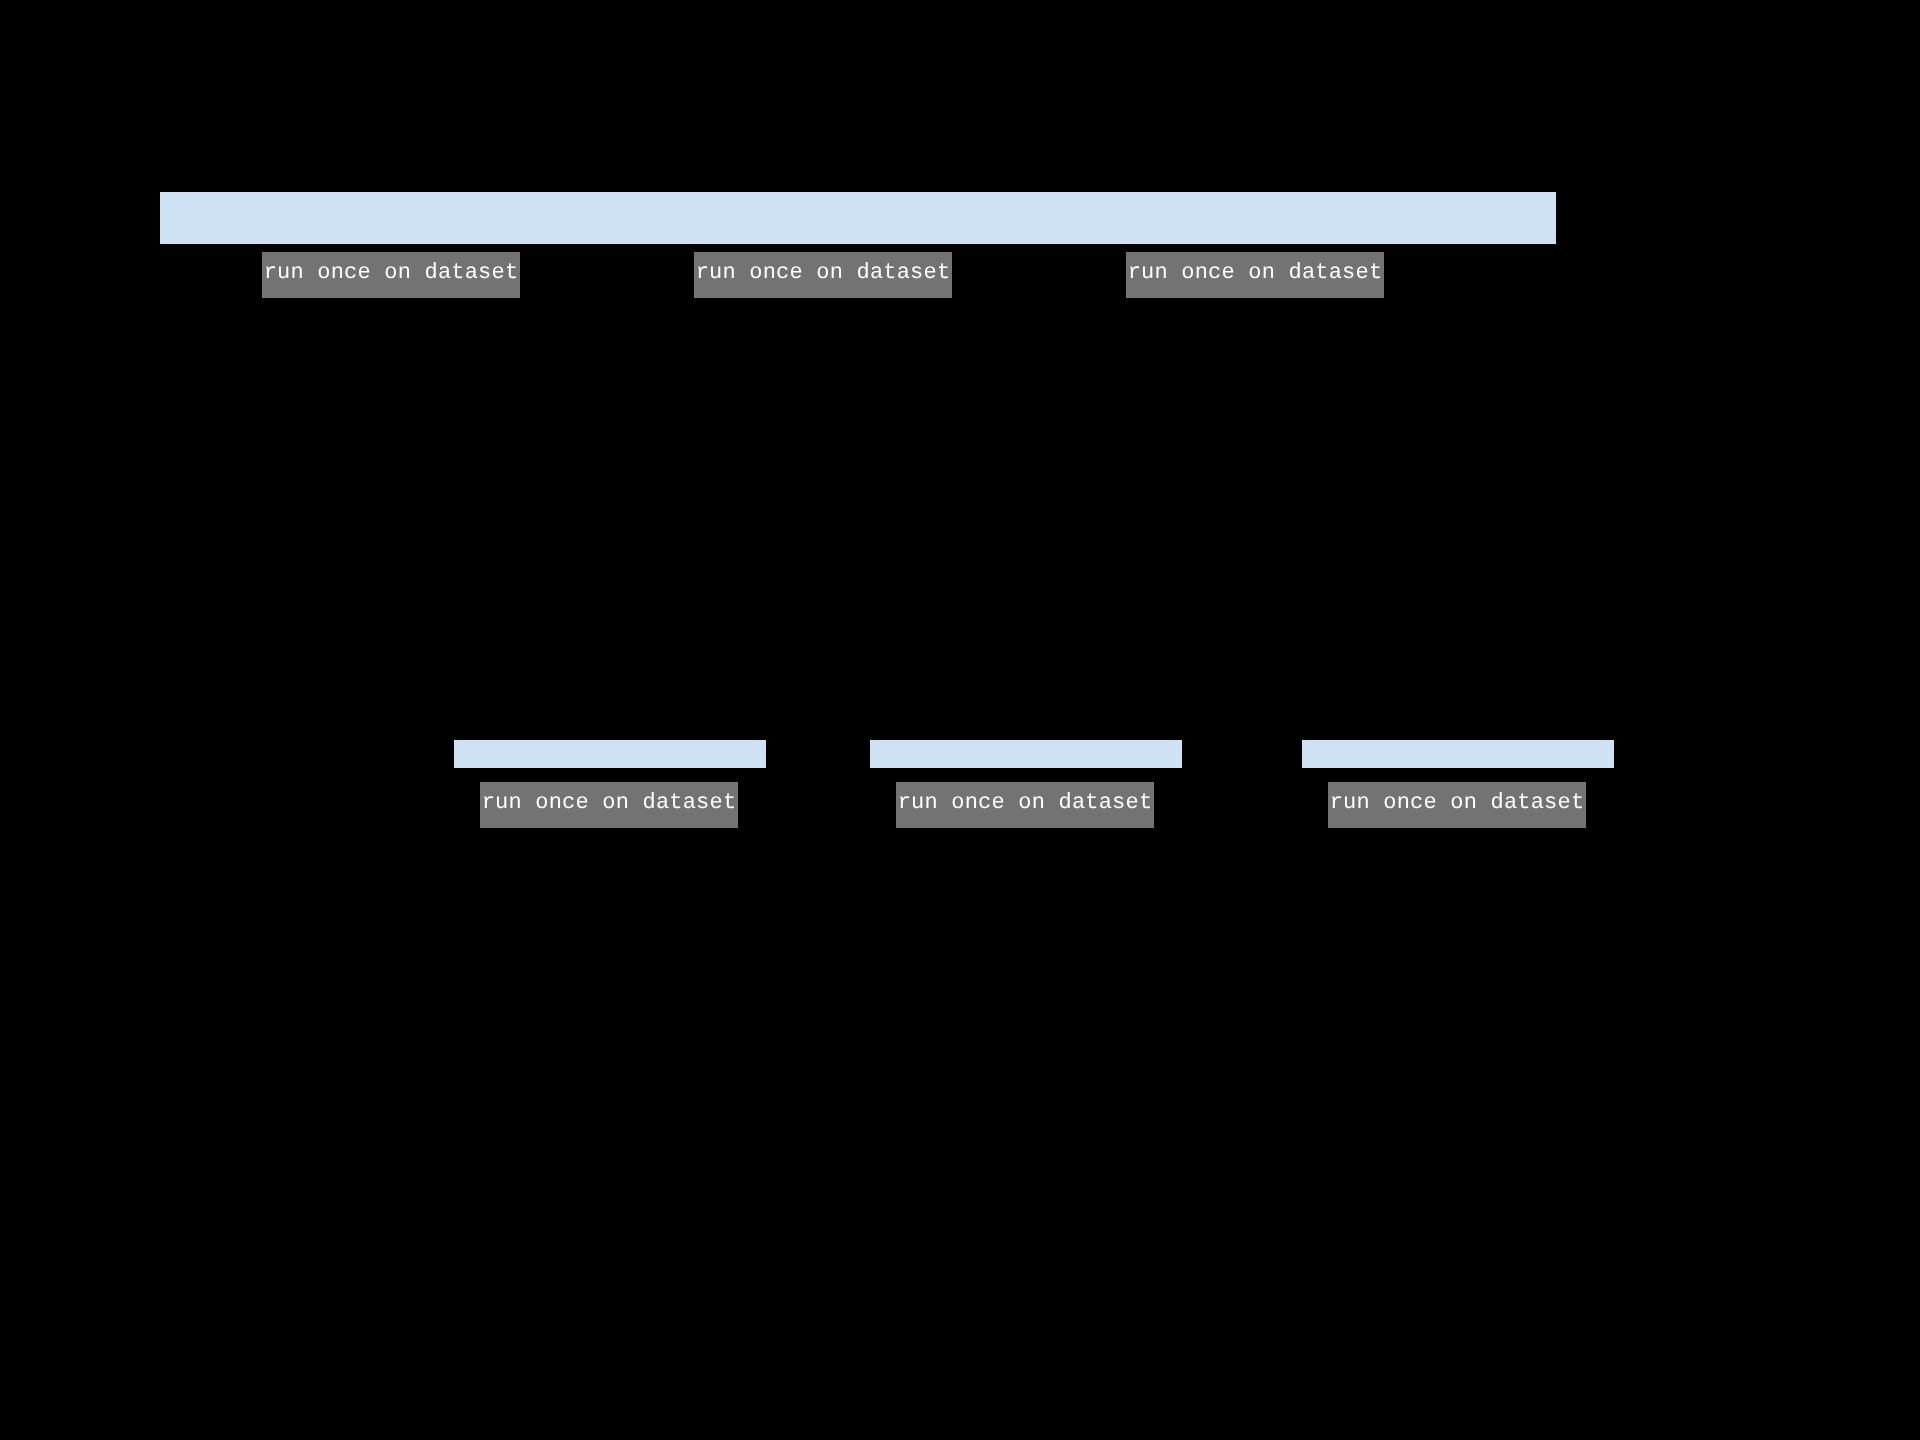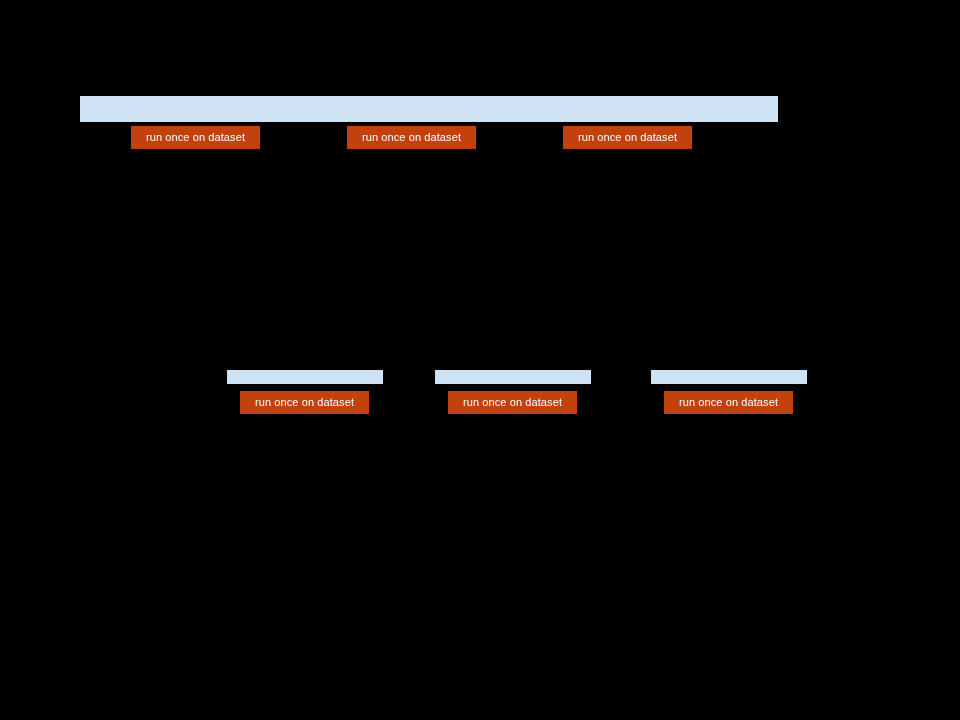--- a/index.html
+++ b/index.html
@@ -29,27 +29,27 @@
   
   .lightbar {
     position: absolute;
     background: #cfe2f3;
     box-sizing: border-box;
   }
 
   
   .run-btn {
     position: absolute;
-    background: #c2410c;
+    background: #737373;
     color: #ffffff;
     box-sizing: border-box;
     display: flex;
     align-items: center;
     justify-content: center;
-    font-family: Liberation Sans, sans-serif;
+    font-family: Liberation Mono, monospace;
     font-size: 11px;
     line-height: 1;
     letter-spacing: 0.1px;
     white-space: nowrap;
     border: 0;
     cursor: pointer;
     user-select: none;
     text-align: right;
   }
 

